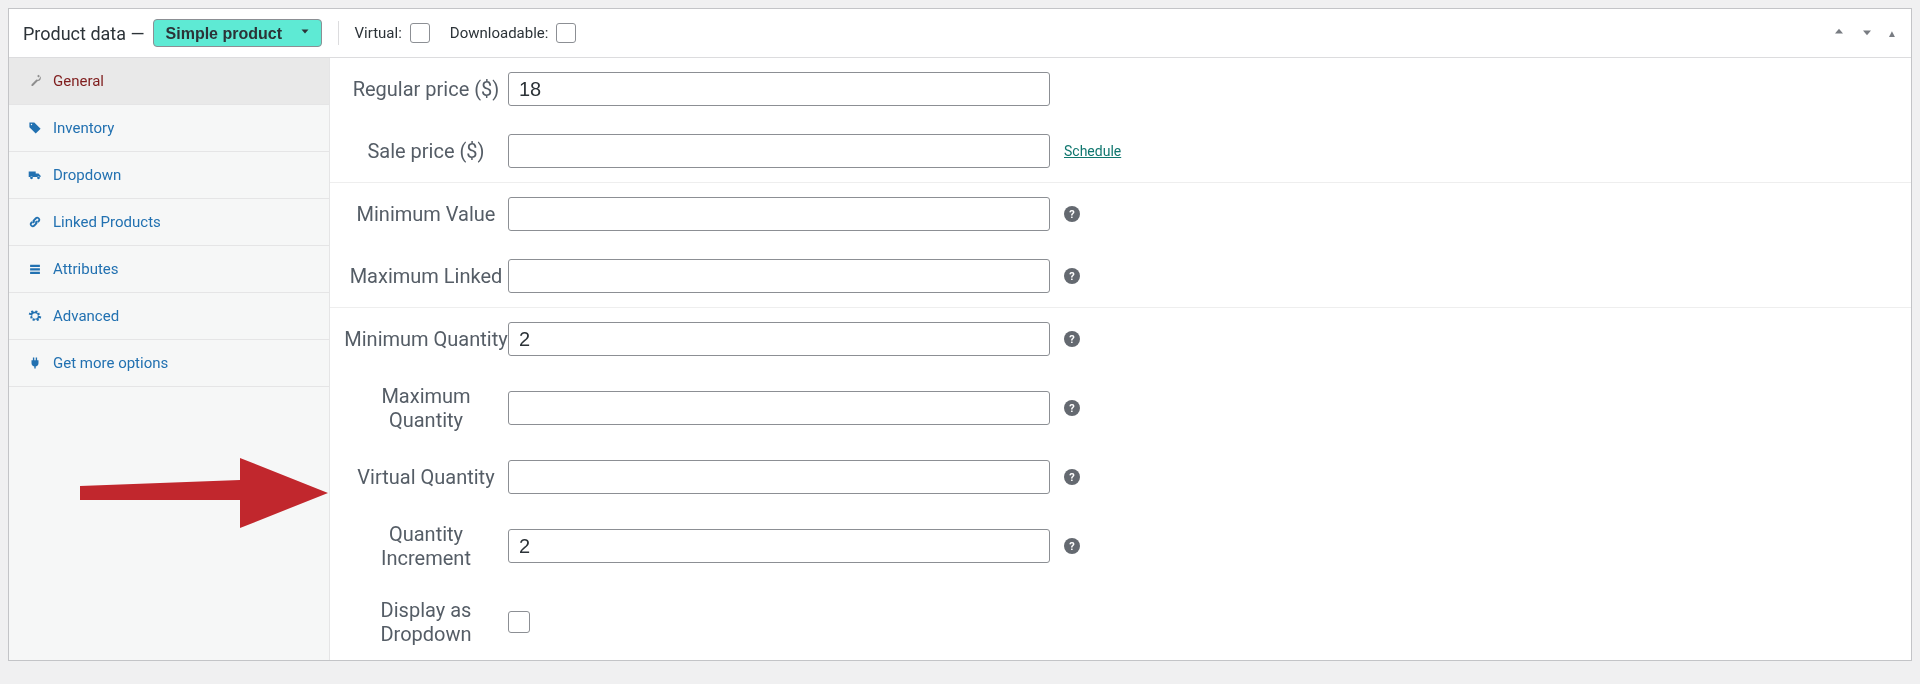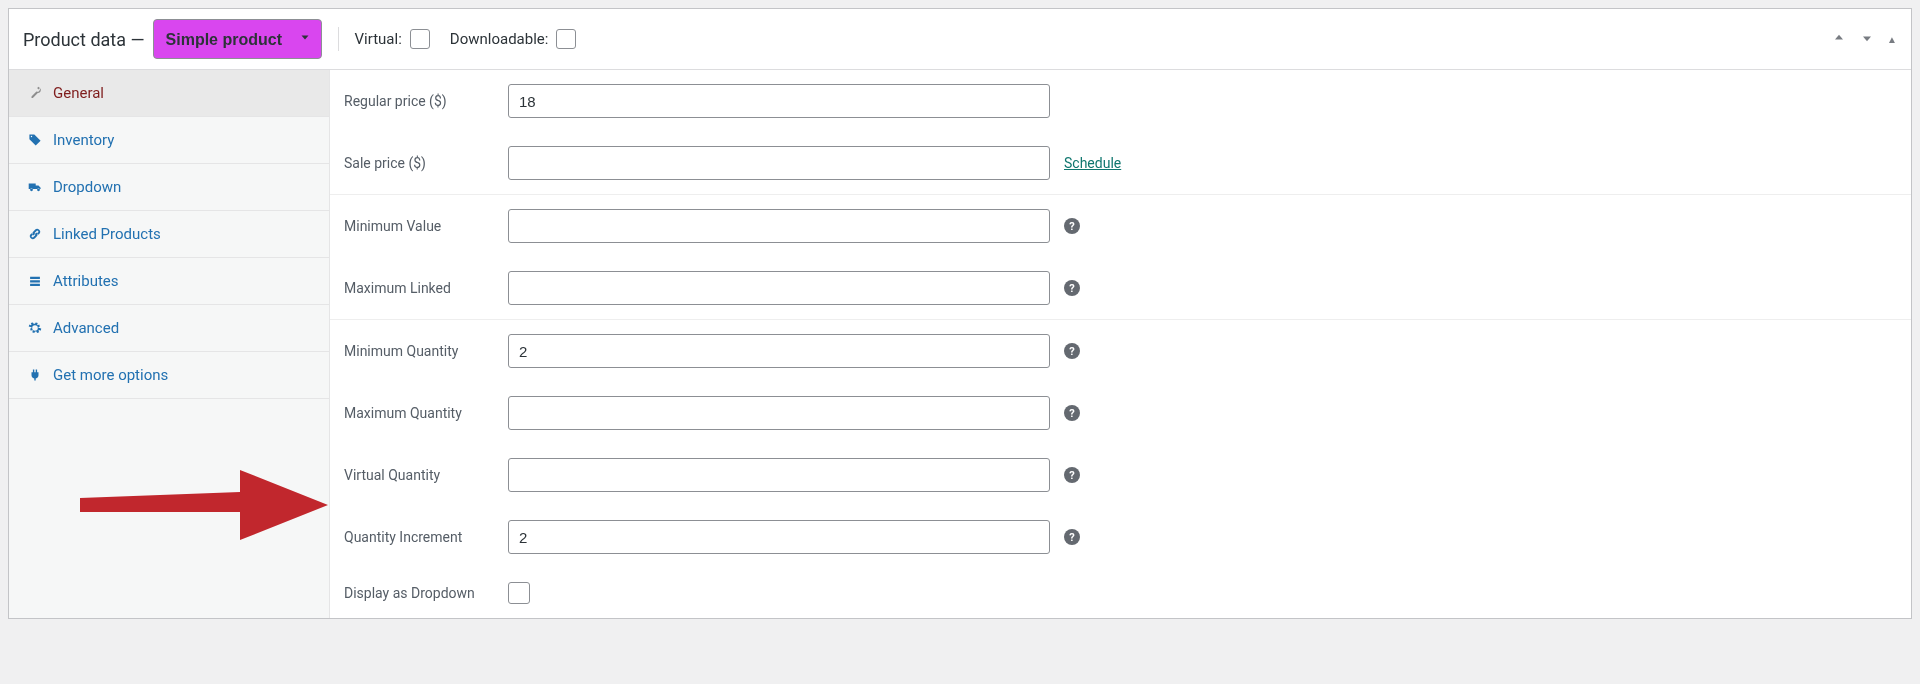--- a/index.html
+++ b/index.html
@@ -23,24 +23,24 @@
     background: #fff;
     position: relative;
   }
   .panel-title {
     font-weight: 400;
     font-size: 18px;
     color: #2c3338;
     margin-right: 8px;
   }
   .product-type-select {
-    height: 40px;
+    height: 28px;
     border: 1px solid #8c8f94;
     border-radius: 4px;
-    background: #d946ef;
+    background: #5eead4;
     padding: 0 38px 0 12px;
     font-size: 16px;
     font-weight: 600;
     color: #2c3338;
     appearance: none;
     position: relative;
   }
   .select-wrap { position: relative; display: inline-block; }
   .select-wrap .chev {
     position: absolute; right: 10px; top: 50%; transform: translateY(-50%);
@@ -106,30 +106,31 @@
   .field-row {
     display: flex;
     align-items: center;
     padding: 14px 14px;
   }
   .section-divider { border-top: 1px solid #eee; }
   .field-label {
     width: 164px;
     flex: 0 0 164px;
     color: #555d66;
-    font-size: 14px;
+    font-size: 20px;
+    text-align: center;
   }
   .field-input {
     width: 520px;
     height: 32px;
     border: 1px solid #8c8f94;
     border-radius: 3px;
     background: #fff;
     padding: 0 10px;
-    font-size: 15px;
+    font-size: 20px;
     color: #2c3338;
   }
   .help {
     width: 16px; height:16px; border-radius:50%;
     background:#646970; color:#fff;
     display:inline-flex; align-items:center; justify-content:center;
     font-size:11px; font-weight:700; margin-left:14px;
   }
   .link { color:#0f766e; text-decoration: underline; margin-left:14px; font-size:14px; cursor:pointer; }
   .small-checkbox {

